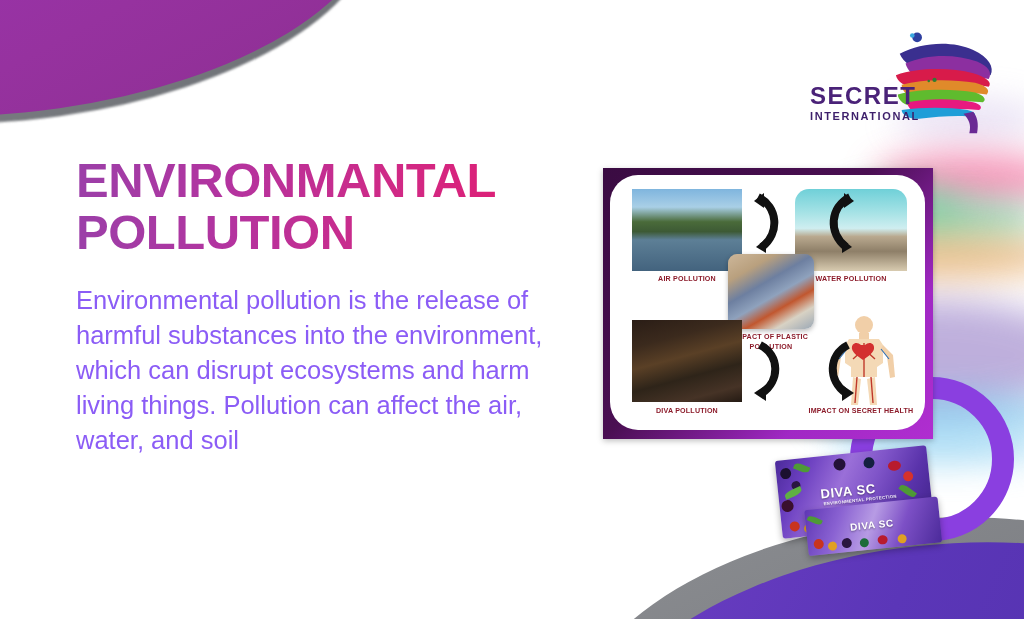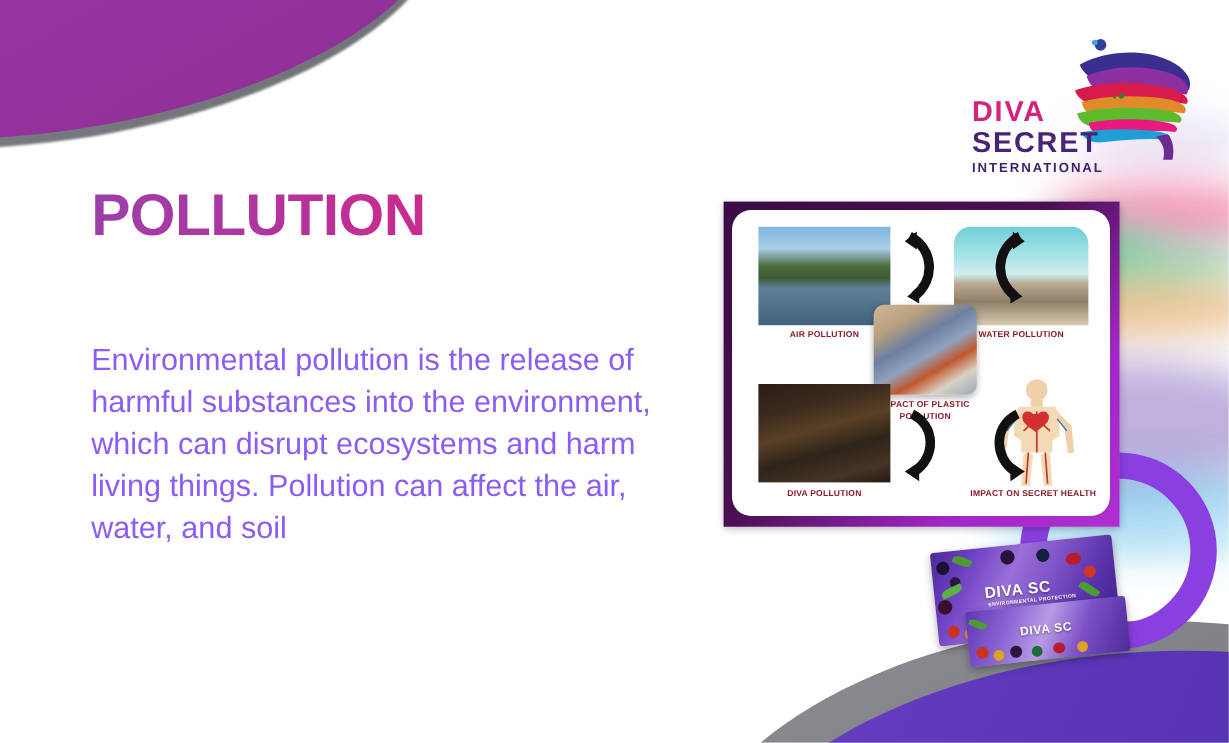--- a/index.html
+++ b/index.html
@@ -143,21 +143,21 @@
     width: 330px; height: 271px;
     background: linear-gradient(135deg, #3a0b42 0%, #4a0f52 45%, #a028c4 75%, #b02ed0 100%);
     padding: 7px 8px 9px 7px;
     box-sizing: border-box;
     box-shadow: 0 2px 6px rgba(0,0,0,.25);
   }
   .info-card {
     position: relative;
     width: 100%; height: 100%;
     background: #ffffff;
-    border-radius: 16px;
+    border-radius: 28px;
     overflow: hidden;
   }
   .photo {
     position: absolute;
     background-size: cover;
     background-position: center;
   }
   .cap {
     position: absolute;
     font-size: 7.1px;
@@ -286,27 +286,27 @@
       <path d="M4 52 C28 44 60 44 84 50 C98 54 104 60 100 64 C80 60 52 60 30 64 C16 66 6 60 4 52 Z" fill="#d81b4a"></path>
       <path d="M10 62 C32 56 62 56 86 60 C98 63 102 68 98 72 C78 69 50 70 28 74 C16 76 10 68 10 62 Z" fill="#e08a2a"></path>
       <path d="M6 72 C30 66 62 66 86 70 C96 73 98 78 94 80 C76 78 48 80 26 84 C14 85 6 78 6 72 Z" fill="#5fbb2e"></path>
       <path d="M16 80 C38 76 64 76 84 80 C92 82 94 86 90 88 C74 86 50 88 32 91 C22 92 16 86 16 80 Z" fill="#e8197f"></path>
       <path d="M10 88 C32 85 58 85 78 88 C86 90 88 93 84 95 C68 93 46 95 28 97 C18 98 10 93 10 88 Z" fill="#1f9ed8"></path>
       <path d="M74 92 C80 98 82 104 80 112 L88 112 C90 102 88 95 84 90 Z" fill="#6a2a94"></path>
       <circle cx="44" cy="57" r="2.2" fill="#2e7d32"></circle>
       <circle cx="38" cy="58" r="1.3" fill="#2e7d32"></circle>
     </svg>
     <div class="logo-text">
-      <span class="logo-diva">DIVA</span>
       <span class="logo-secret">SECRET</span>
       <span class="logo-intl">INTERNATIONAL</span>
     </div>
   </div>
 
   <h1 class="headline">
+    <span class="ln">ENVIRONMANTAL</span>
     <span class="ln">POLLUTION</span>
   </h1>
 
   <p class="bodytext">Environmental pollution is the release of harmful substances into the environment, which can disrupt ecosystems and harm living things. Pollution can affect the air, water, and soil</p>
 
   <div class="info-frame">
     <div class="info-card">
 
       <div class="photo ph-air"></div>
       <div class="cap" style="left:22px; top:100px; width:110px;">AIR POLLUTION</div>

